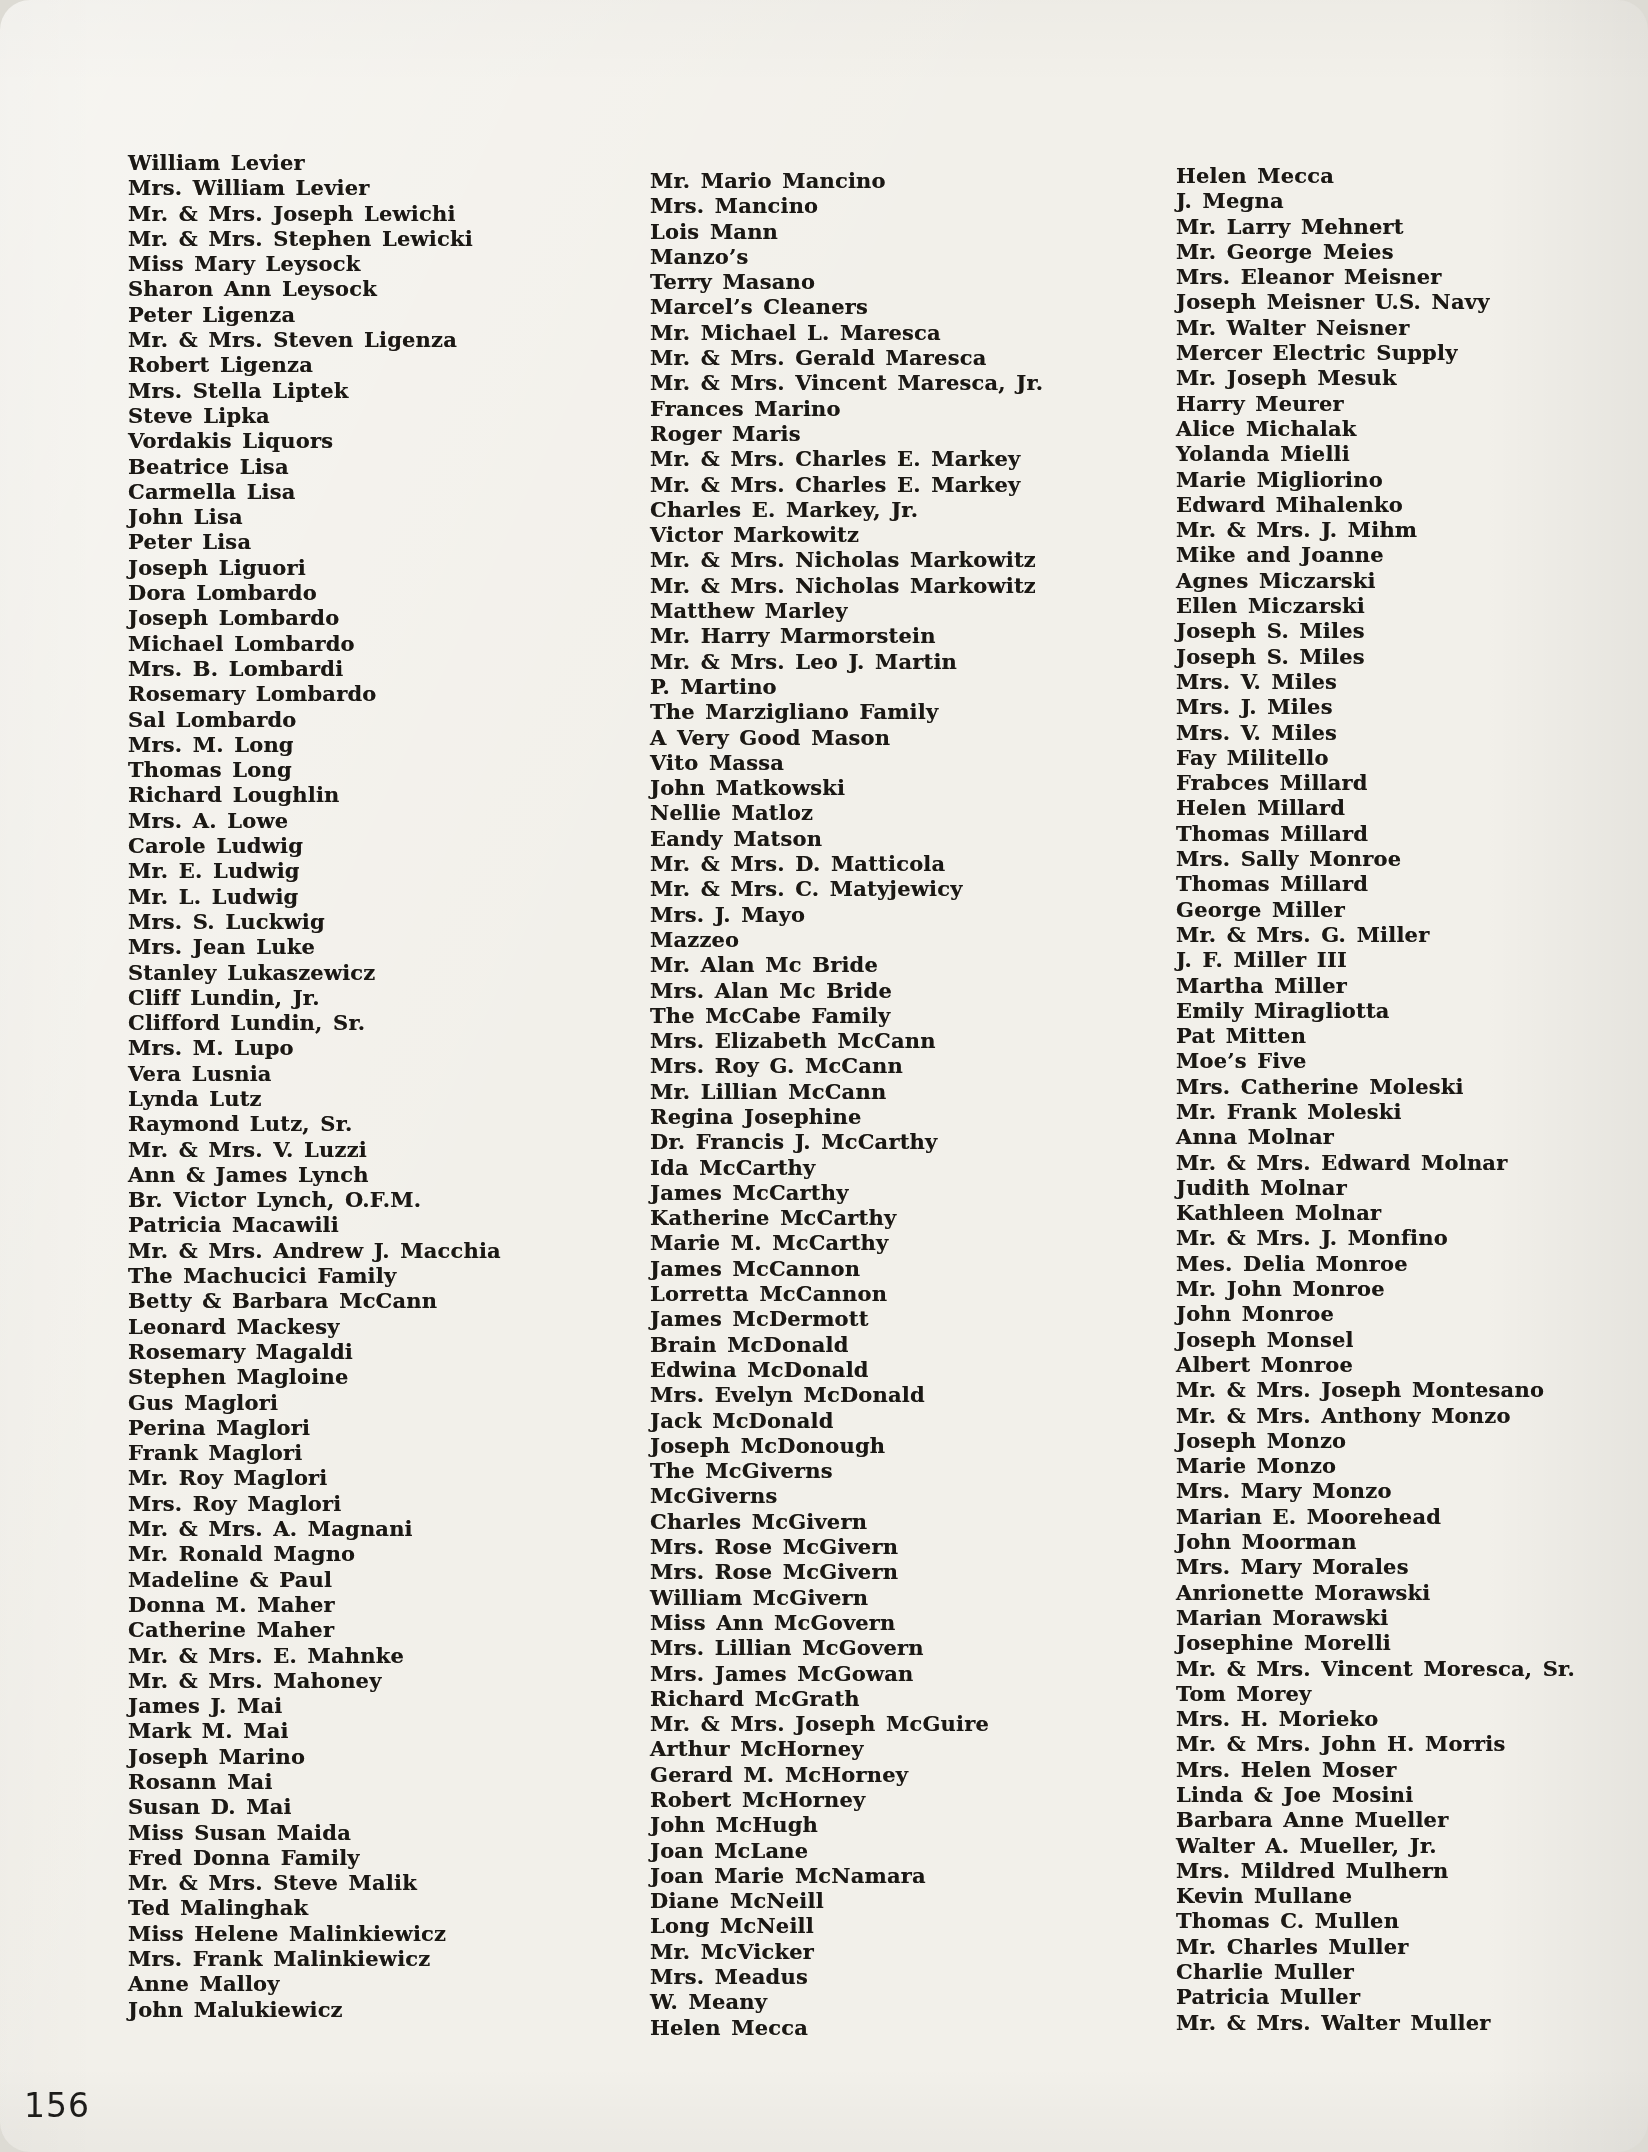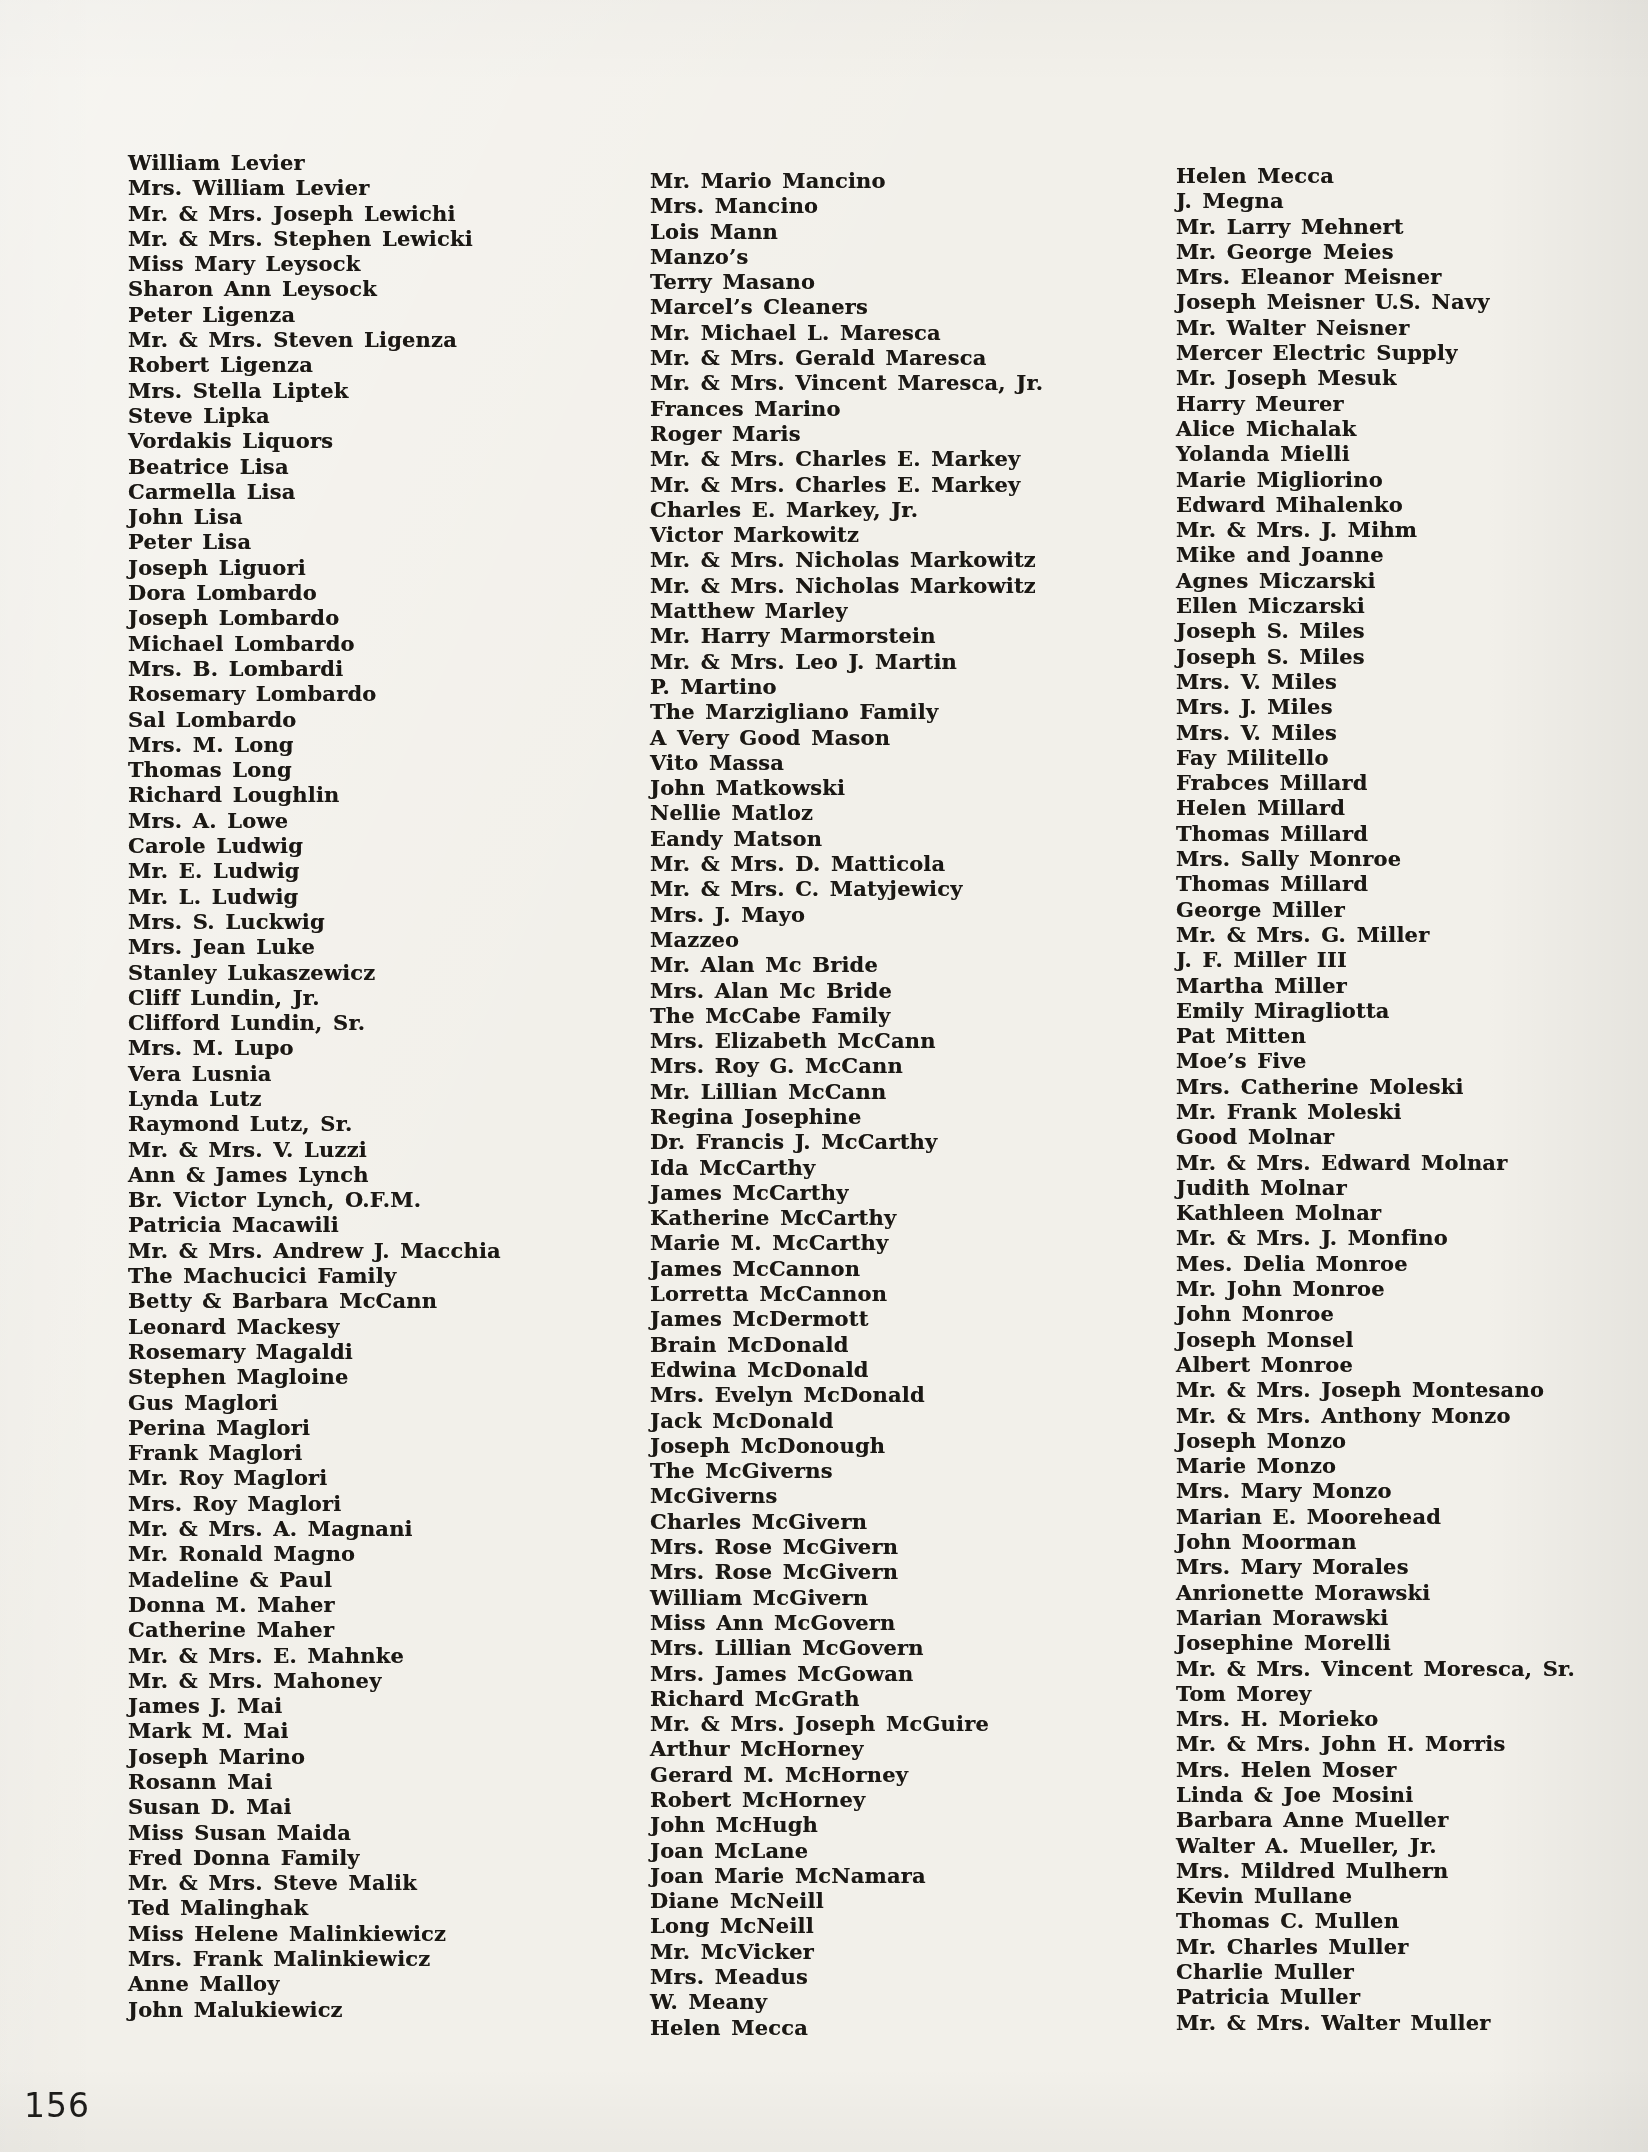--- a/index.html
+++ b/index.html
@@ -12,20 +12,21 @@
     width: 1648px;
     height: 2152px;
     margin: 0 auto;
     background:
       linear-gradient(115deg, rgba(255,255,255,0.35) 0%, rgba(255,255,255,0) 40%),
       linear-gradient(to right, rgba(0,0,0,0.015) 0%, rgba(0,0,0,0) 6%, rgba(0,0,0,0) 90%, rgba(0,0,0,0.05) 100%),
       linear-gradient(to bottom, rgba(0,0,0,0.02) 0%, rgba(0,0,0,0) 4%, rgba(0,0,0,0) 96%, rgba(0,0,0,0.03) 100%),
       #f2f0ea;
     overflow: hidden;
     font-family: "DejaVu Serif", "Liberation Serif", serif;
+    border-radius: 30px;
   }
   .columns {
     position: absolute;
     top: 0; left: 0; right: 0; bottom: 0;
   }
   .column {
     position: absolute;
     font-size: 21px;
     font-weight: bold;
     line-height: 25.3px;
@@ -239,21 +240,21 @@
         <div class="name-row">Thomas Millard</div>
         <div class="name-row">George Miller</div>
         <div class="name-row">Mr. &amp; Mrs. G. Miller</div>
         <div class="name-row">J. F. Miller III</div>
         <div class="name-row">Martha Miller</div>
         <div class="name-row">Emily Miragliotta</div>
         <div class="name-row">Pat Mitten</div>
         <div class="name-row">Moe’s Five</div>
         <div class="name-row">Mrs. Catherine Moleski</div>
         <div class="name-row">Mr. Frank Moleski</div>
-        <div class="name-row">Good Molnar</div>
+        <div class="name-row">Anna Molnar</div>
         <div class="name-row">Mr. &amp; Mrs. Edward Molnar</div>
         <div class="name-row">Judith Molnar</div>
         <div class="name-row">Kathleen Molnar</div>
         <div class="name-row">Mr. &amp; Mrs. J. Monfino</div>
         <div class="name-row">Mes. Delia Monroe</div>
         <div class="name-row">Mr. John Monroe</div>
         <div class="name-row">John Monroe</div>
         <div class="name-row">Joseph Monsel</div>
         <div class="name-row">Albert Monroe</div>
         <div class="name-row">Mr. &amp; Mrs. Joseph Montesano</div>

